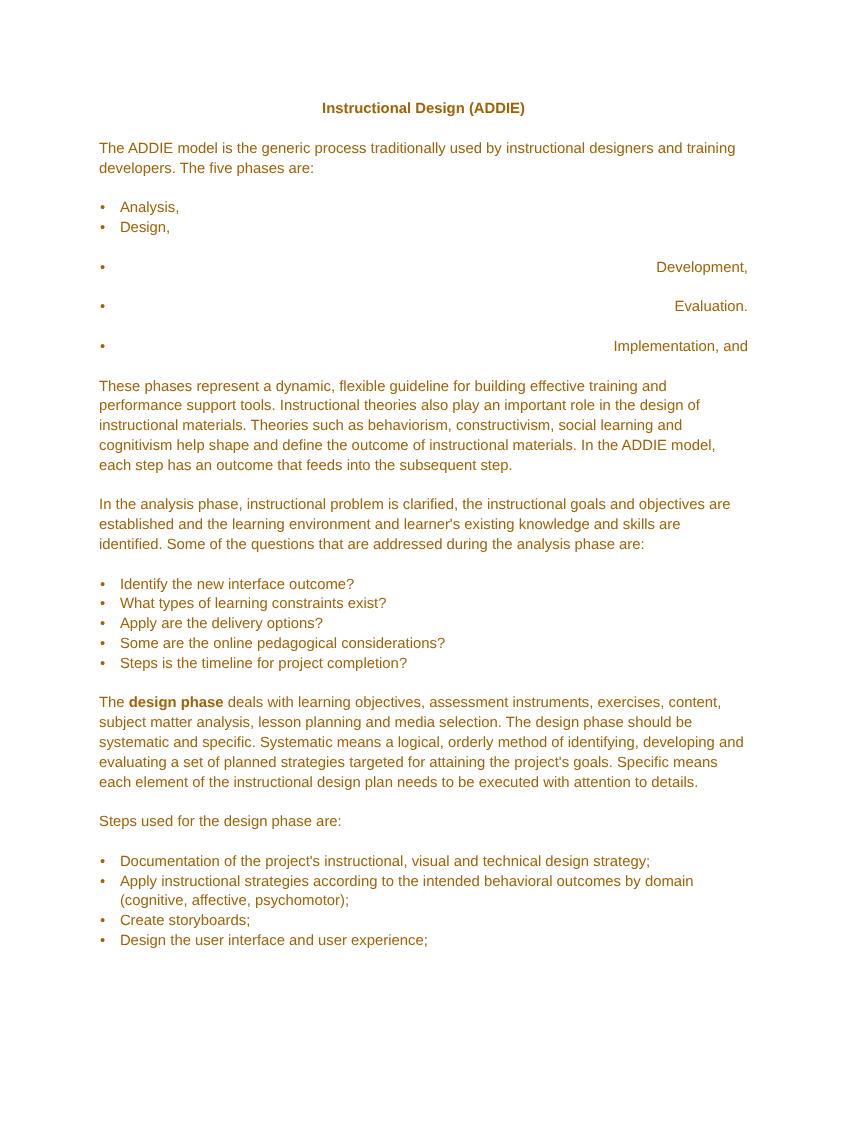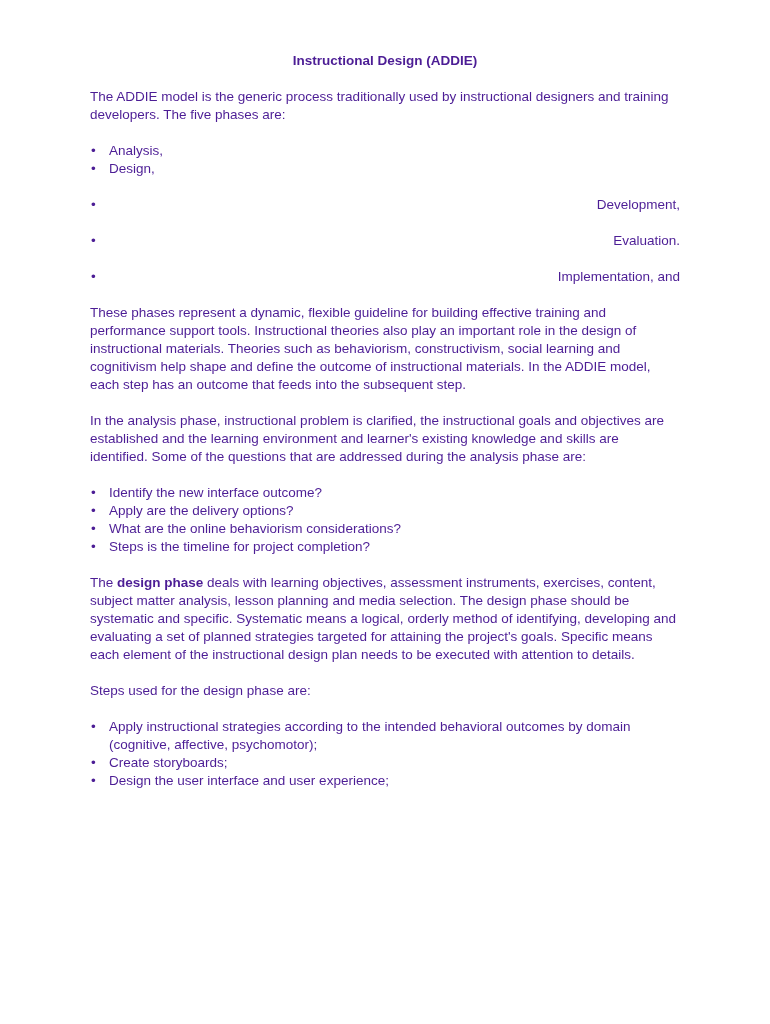--- a/index.html
+++ b/index.html
@@ -6,25 +6,25 @@
     margin: 0;
     padding: 0;
     background: #ffffff;
   }
   .page {
     position: relative;
     width: 770px;
     height: 1024px;
     box-sizing: border-box;
     background: #ffffff;
-    padding: 52px 90px 0 90px;
+    padding: 90px 90px 0 90px;
     font-family: "Liberation Sans", sans-serif;
     font-size: 13.5px;
     line-height: 18px;
-    color: #4c1d95;
+    color: #a16207;
     overflow: hidden;
   }
   .doc-title {
     margin: 0;
     font-size: 13.5px;
     font-weight: bold;
     text-align: center;
     line-height: 18px;
   }
   .para {
@@ -67,28 +67,30 @@
     <li class="spaced">Evaluation.</li>
     <li class="spaced">Implementation, and</li>
   </ul>
 
   <p class="para">These phases represent a dynamic, flexible guideline for building effective training and performance support tools. Instructional theories also play an important role in the design of instructional materials. Theories such as behaviorism, constructivism, social learning and cognitivism help shape and define the outcome of instructional materials. In the ADDIE model, each step has an outcome that feeds into the subsequent step.</p>
 
   <p class="para">In the analysis phase, instructional problem is clarified, the instructional goals and objectives are established and the learning environment and learner's existing knowledge and skills are identified. Some of the questions that are addressed during the analysis phase are:</p>
 
   <ul class="bullet-list">
     <li>Identify the new interface outcome?</li>
+    <li>What types of learning constraints exist?</li>
     <li>Apply are the delivery options?</li>
-    <li>What are the online behaviorism considerations?</li>
+    <li>Some are the online pedagogical considerations?</li>
     <li>Steps is the timeline for project completion?</li>
   </ul>
 
   <p class="para"><span>The </span><strong>design phase</strong><span> deals with learning objectives, assessment instruments, exercises, content, subject matter analysis, lesson planning and media selection. The design phase should be systematic and specific. Systematic means a logical, orderly method of identifying, developing and evaluating a set of planned strategies targeted for attaining the project's goals. Specific means each element of the instructional design plan needs to be executed with attention to details.</span></p>
 
   <p class="para">Steps used for the design phase are:</p>
 
   <ul class="bullet-list">
+    <li>Documentation of the project's instructional, visual and technical design strategy;</li>
     <li>Apply instructional strategies according to the intended behavioral outcomes by domain (cognitive, affective, psychomotor);</li>
     <li>Create storyboards;</li>
     <li>Design the user interface and user experience;</li>
   </ul>
 
 </div>
 
 </body></html>

